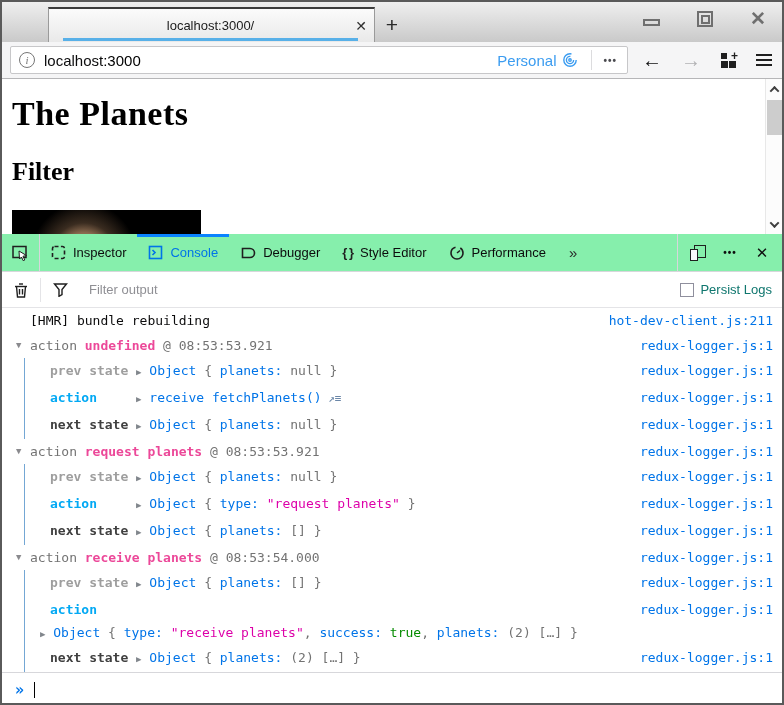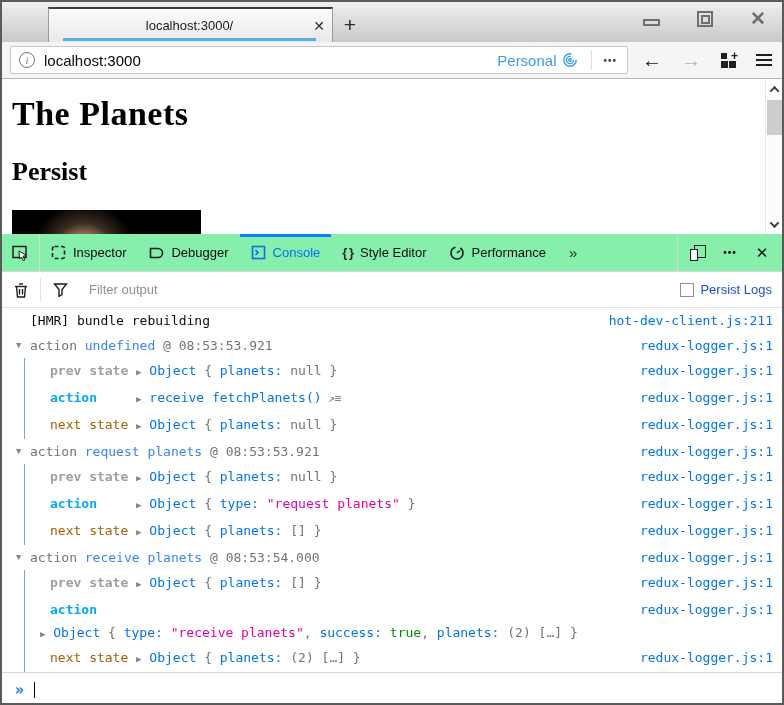--- a/index.html
+++ b/index.html
@@ -3,21 +3,21 @@
 <meta charset="utf-8">
 <style>
   * { margin:0; padding:0; box-sizing:border-box; }
   html,body { width:784px; height:705px; }
   body { font-family:"Liberation Sans", sans-serif; background:#fff; }
 
   .window { width:784px; height:705px; border:2px solid #5a5a5a; display:flex; flex-direction:column; overflow:hidden; }
 
   
   .titlebar { height:40px; background:linear-gradient(#efefef,#c9c9c9); display:flex; align-items:flex-end; flex-shrink:0; position:relative; }
-  .tab { position:relative; margin-left:46px; width:285px; height:35px; background:linear-gradient(#fbfbfb,#e9e9e9); border:1px solid #9a9a9a; border-top:2px solid #3c3c3c; border-bottom:none; display:flex; align-items:center; }
+  .tab { position:relative; margin-left:46px; width:327px; height:35px; background:linear-gradient(#fbfbfb,#e9e9e9); border:1px solid #9a9a9a; border-top:2px solid #3c3c3c; border-bottom:none; display:flex; align-items:center; }
   .tab-title { flex:1; text-align:center; font-size:13px; color:#1a1a1a; padding-left:24px; white-space:nowrap; overflow:hidden; }
   .tab-close { width:26px; font-size:14px; color:#2f2f2f; text-align:center; cursor:default; }
   .tab-underline { position:absolute; left:14px; right:16px; bottom:1px; height:3px; background:#58b0e8; }
   .newtab { width:34px; height:34px; display:flex; align-items:center; justify-content:center; font-size:21px; color:#2a2a2a; }
   .tb-spacer { flex:1; }
   .win-controls { position:absolute; top:8px; right:16px; display:flex; align-items:center; gap:37px; }
   .wc { display:flex; align-items:center; justify-content:center; height:18px; }
   .wc-min { width:17px; height:7px; border:2px solid #6f6f6f; margin-top:6px; }
   .wc-restore { width:16px; height:16px; border:2px solid #6f6f6f; display:flex; align-items:center; justify-content:center; }
   .wc-restore::after { content:""; width:5px; height:5px; border:2px solid #6f6f6f; display:block; }
@@ -74,38 +74,38 @@
   .resp-icon .scr { position:absolute; right:0; top:0; width:12px; height:13px; border:1.5px solid #1f1f1f; }
   .resp-icon .ph { position:absolute; left:0; bottom:0; width:8px; height:12px; border:1.5px solid #1f1f1f; background:#f9f9fa; }
   .braces { font-size:13px; font-weight:bold; color:#1f1f1f; letter-spacing:-1px; }
 
   
   .dt-filter { height:36px; background:#fff; border-bottom:1px solid #e4e4e7; display:flex; align-items:center; flex-shrink:0; }
   .f-btn { width:38px; height:100%; display:flex; align-items:center; justify-content:center; }
   .f-sep { width:1px; height:24px; background:#e4e4e7; }
   .filter-input { flex:1; border:none; outline:none; font-size:13px; color:#0c0c0d; padding:0 10px; font-family:"Liberation Sans",sans-serif; }
   .filter-input::placeholder { color:#8f8f94; }
-  .persist { display:flex; align-items:center; gap:6px; padding-right:10px; font-size:13px; color:#1d4ed8; }
+  .persist { display:flex; align-items:center; gap:6px; padding-right:10px; font-size:13px; color:#0f766e; }
   .checkbox { width:14px; height:14px; border:1px solid #8f8f9d; background:#fff; }
 
   
   .console { font-family:"DejaVu Sans Mono","Liberation Mono",monospace; font-size:13px; color:#0c0c0d; }
   .crow { position:relative; display:flex; justify-content:space-between; align-items:flex-start; min-height:25px; line-height:25px; }
   .crow .msg { white-space:pre; overflow:hidden; }
   .crow .loc { color:#0074e8; padding-right:9px; white-space:nowrap; }
   .ind0 { padding-left:28px; }
   .ind1 { padding-left:48px; }
   .ind2 { padding-left:38px; min-height:22px; line-height:22px; }
   .ind1::before, .ind2::before { content:""; position:absolute; left:22px; top:0; bottom:0; border-left:1px solid #74a7d4; }
   .caret { position:absolute; left:14px; top:0; font-size:9px; color:#8a8a8e; }
   .sg-gray { color:#737373; }
-  .sg-bold { font-weight:normal; color:#3b82f6; }
+  .sg-bold { font-weight:bold; color:#ec4899; }
   .sg-prev { color:#9E9E9E; font-weight:bold; }
   .sg-act  { color:#03A9F4; font-weight:bold; }
-  .sg-next { color:#a16207; font-weight:normal; }
+  .sg-next { color:#404040; font-weight:bold; }
   .sg-obj  { color:#0074e8; }
   .sg-str  { color:#dd00a9; }
   .sg-bool { color:#058b00; }
   .sg-tri  { color:#81868c; font-size:9px; }
   .sg-jump { color:#6b87a8; font-size:11px; }
 
   
   .jsterm { border-top:1px solid #d7d7db; height:34px; display:flex; align-items:center; padding-left:13px; flex-shrink:0; }
   .prompt { color:#0074e8; font-weight:bold; font-size:15px; font-family:"DejaVu Sans Mono",monospace; }
   .cursor { width:1px; height:16px; background:#000; margin-left:10px; }
@@ -167,21 +167,21 @@
       <span class="menu-icon">
           <i></i>
           <i></i>
           <i></i>
         </span>
     </div>
   </div>
 
   <div class="page">
     <h1>The Planets</h1>
-    <h2>Persist</h2>
+    <h2>Filter</h2>
     <div class="planet-img"></div>
     <div class="v-scrollbar">
       <div class="sb-btn sb-up">
           <span class="chev chev-up"></span>
         </div>
       <div class="sb-thumb"></div>
       <div class="sb-btn sb-down">
           <span class="chev chev-down"></span>
         </div>
     </div>
@@ -195,32 +195,32 @@
           <rect x="1" y="1.5" width="13" height="11" fill="none" stroke="#1f1f1f" stroke-width="1.5"></rect>
           <path d="M7 6 L14.5 10.5 L11 11.3 L12.8 15 L11.2 15.7 L9.5 12 L7.5 14 Z" fill="#fff" stroke="#1f1f1f" stroke-width="1"></path>
         </svg>
       </div>
       <div class="dt-tab">
         <svg width="15" height="15" viewBox="0 0 15 15" fill="none">
             <rect x="1.5" y="1.5" width="12" height="12" rx="2" stroke="#1f1f1f" stroke-width="1.6" stroke-dasharray="4 2.4"></rect>
           </svg>
         <span>Inspector</span>
       </div>
-      <div class="dt-tab">
-        <svg width="16" height="14" viewBox="0 0 16 14" fill="none">
-            <path d="M2.5 2.5 h7.5 a4.5 4.5 0 0 1 0 9 h-7.5 z" stroke="#1f1f1f" stroke-width="1.6"></path>
-          </svg>
-        <span>Debugger</span>
-      </div>
       <div class="dt-tab active">
         <svg width="15" height="15" viewBox="0 0 15 15" fill="none">
             <rect x="1.5" y="1.5" width="12" height="12" stroke="#0074e8" stroke-width="1.6"></rect>
             <path d="M4.5 5 L7 7.5 L4.5 10" stroke="#0074e8" stroke-width="1.6"></path>
           </svg>
         <span>Console</span>
+      </div>
+      <div class="dt-tab">
+        <svg width="16" height="14" viewBox="0 0 16 14" fill="none">
+            <path d="M2.5 2.5 h7.5 a4.5 4.5 0 0 1 0 9 h-7.5 z" stroke="#1f1f1f" stroke-width="1.6"></path>
+          </svg>
+        <span>Debugger</span>
       </div>
       <div class="dt-tab">
         <span class="braces">{ }</span>
         <span>Style Editor</span>
       </div>
       <div class="dt-tab">
         <svg width="16" height="16" viewBox="0 0 16 16" fill="none">
             <circle cx="8" cy="8" r="6" stroke="#1f1f1f" stroke-width="1.6" stroke-dasharray="26 5"></circle>
             <path d="M8 8 L11 5.5" stroke="#1f1f1f" stroke-width="1.6"></path>
           </svg>

